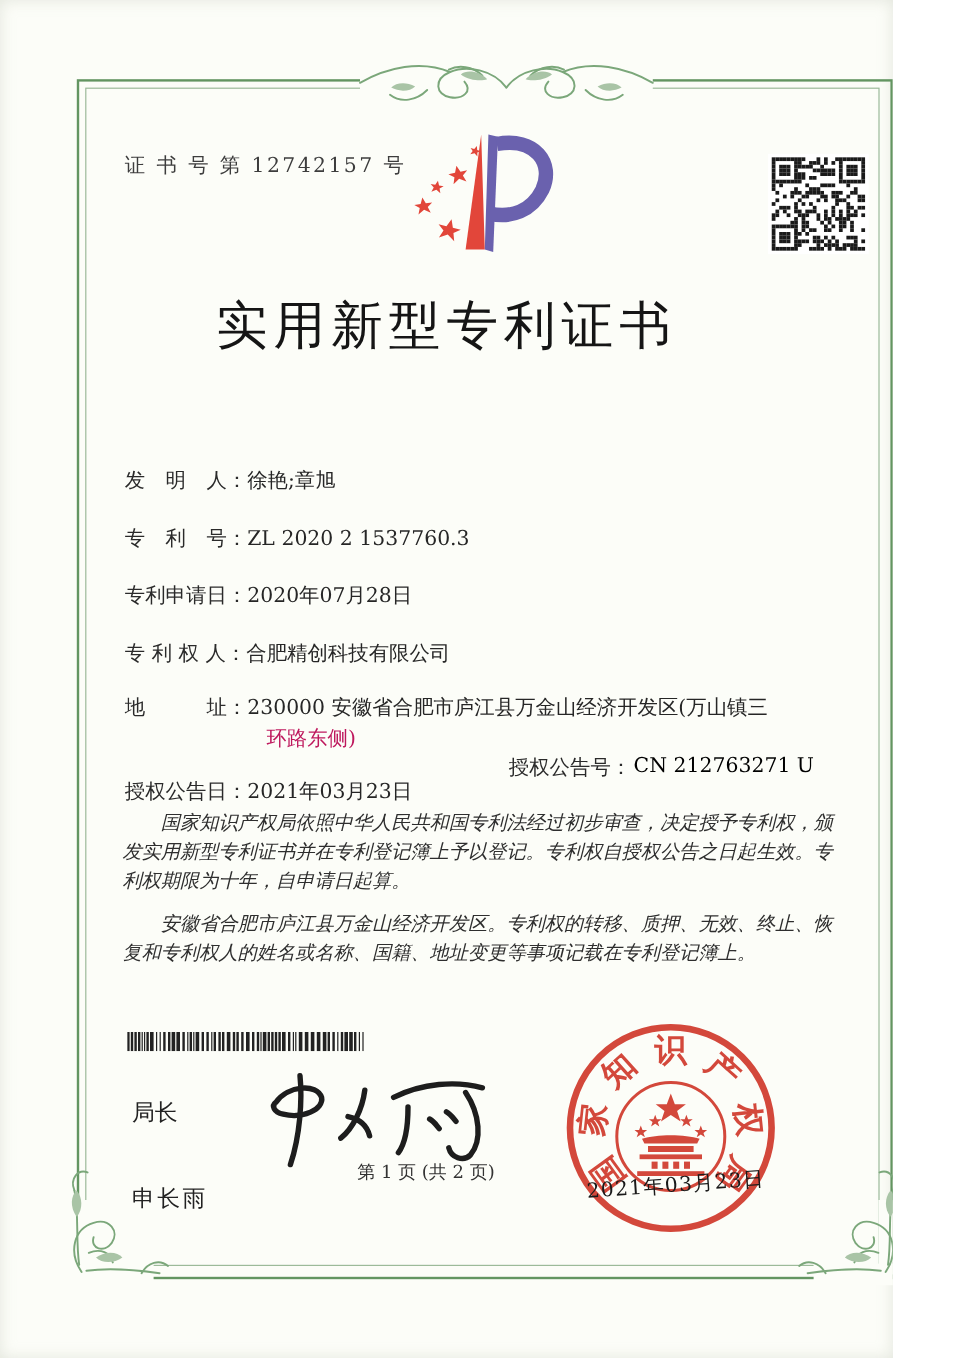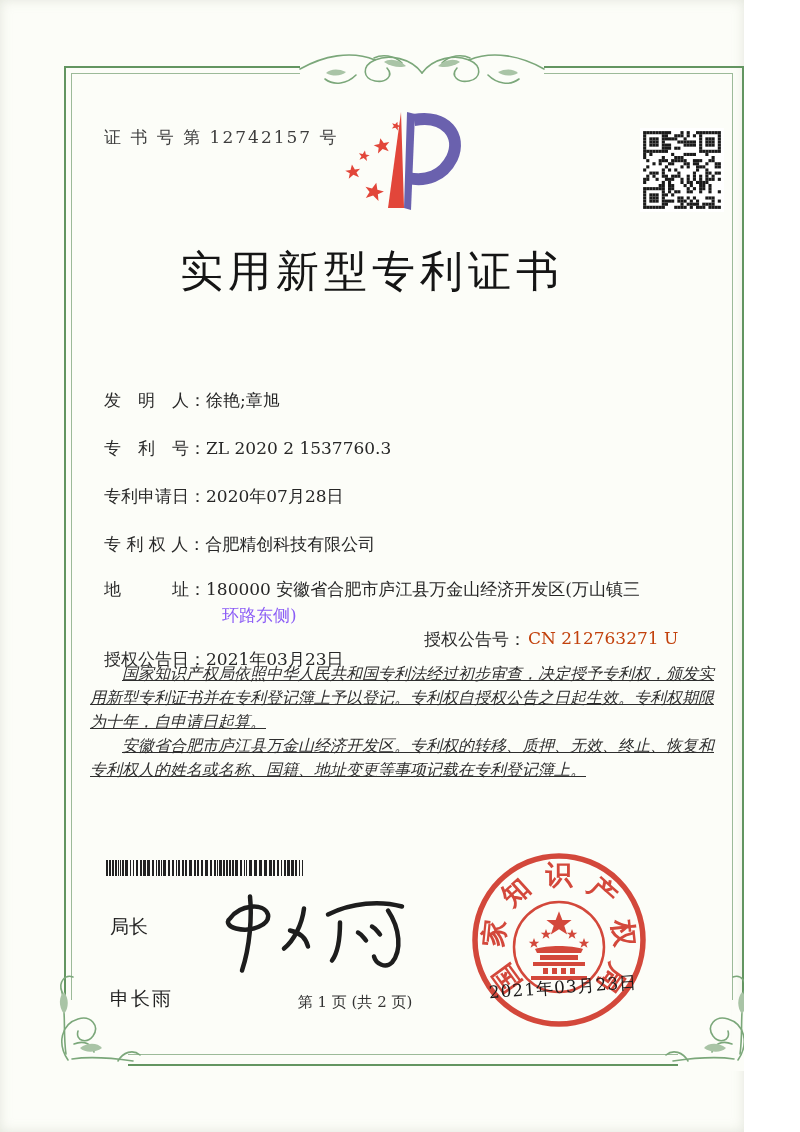--- a/index.html
+++ b/index.html
@@ -9,33 +9,33 @@
   .frame-outer{position:absolute;left:64px;top:66px;width:676px;height:996px;
         border:2.5px solid #639561;}
   .frame-inner{position:absolute;left:71px;top:73px;width:660px;height:980px;
         border:1px solid #9cba99;}
   .abs{position:absolute;}
   .cert-no{left:104px;top:126px;font-size:17px;letter-spacing:2px;color:#3d3d3d;}
   .title{left:0;right:0;top:243px;text-align:center;font-size:43px;letter-spacing:5px;
         color:#151515;font-weight:500;}
   .row{left:104px;font-size:17px;white-space:nowrap;}
   .row .lbl-wide{display:inline-block;color:#2a2a2a;}
-  .addr2{left:222px;font-size:17px;color:#8b5cf6;}
+  .addr2{left:222px;font-size:17px;color:#be185d;}
   .grant-no-lbl{left:424px;font-size:17px;color:#2a2a2a;}
-  .grant-no-val{left:528px;font-size:17px;color:#c2410c;}
+  .grant-no-val{left:528px;font-size:17px;color:#000000;}
   .legal{left:90px;top:662px;width:628px;font-size:16px;line-height:24px;color:#2e2e2e;
         font-style:italic;font-family:"DejaVu Serif","Liberation Serif",serif;}
-  .legal p{margin:0;text-indent:2em;text-decoration:underline;}
+  .legal p{margin:12px;text-indent:2em;}
   .sig-title{left:110px;top:914px;font-size:19px;color:#222;
         font-family:"DejaVu Sans","Liberation Sans",sans-serif;}
   .sig-name{left:110px;top:946px;font-size:19px;color:#222;letter-spacing:2px;
         font-family:"DejaVu Sans","Liberation Sans",sans-serif;margin-top:40px;}
   .seal-date{left:478px;top:976px;width:170px;text-align:center;font-size:17px;
         color:#1a1a1a;transform:rotate(-4deg);letter-spacing:1px;z-index:5;}
-  .page-info{left:0;top:993px;width:710px;text-align:center;font-size:15px;color:#333;}
+  .page-info{left:0;top:968px;width:710px;text-align:center;font-size:15px;color:#333;}
   .back-note{left:0;top:1078px;width:724px;text-align:center;font-size:16px;
         letter-spacing:3px;color:#3a3a3a;font-style:italic;}
   .seal-char{fill:#d0392c;font-size:27px;font-weight:bold;text-anchor:middle;
         font-family:"DejaVu Serif","Liberation Serif",serif;}
   svg{display:block;}
   .flourish path{fill:none;stroke:#7ba77a;stroke-width:1.6;stroke-linecap:round;}
   .flourish .leaf{fill:#a9c4a6;stroke:none;}
   .flourish .mask{fill:#fcfdf8;stroke:none;}
   .sig path{fill:none;stroke:#1d1d1d;stroke-width:4.5;stroke-linecap:round;stroke-linejoin:round;}
 </style>
@@ -411,21 +411,21 @@
 
   <div class="abs row" style="top:485px;">
     <span class="lbl-wide">专利申请日：</span><span>2020年07月28日</span>
   </div>
 
   <div class="abs row" style="top:533px;text-align:center;">
     <span class="lbl-wide">专 利 权 人：</span><span>合肥精创科技有限公司</span>
   </div>
 
   <div class="abs row" style="top:578px;">
-    <span class="lbl-wide">地　　　址：</span><span>180000 安徽省合肥市庐江县万金山经济开发区(万山镇三</span>
+    <span class="lbl-wide">地　　　址：</span><span>230000 安徽省合肥市庐江县万金山经济开发区(万山镇三</span>
   </div>
   <div class="abs addr2" style="top:604px;">环路东侧)</div>
 
   <div class="abs row" style="top:648px;">
     <span class="lbl-wide">授权公告日：</span><span>2021年03月23日</span>
   </div>
   <div class="abs grant-no-lbl" style="top:628px;">授权公告号：</div>
   <div class="abs grant-no-val" style="top:628px;">CN 212763271 U</div>
 
   <div class="abs legal">

